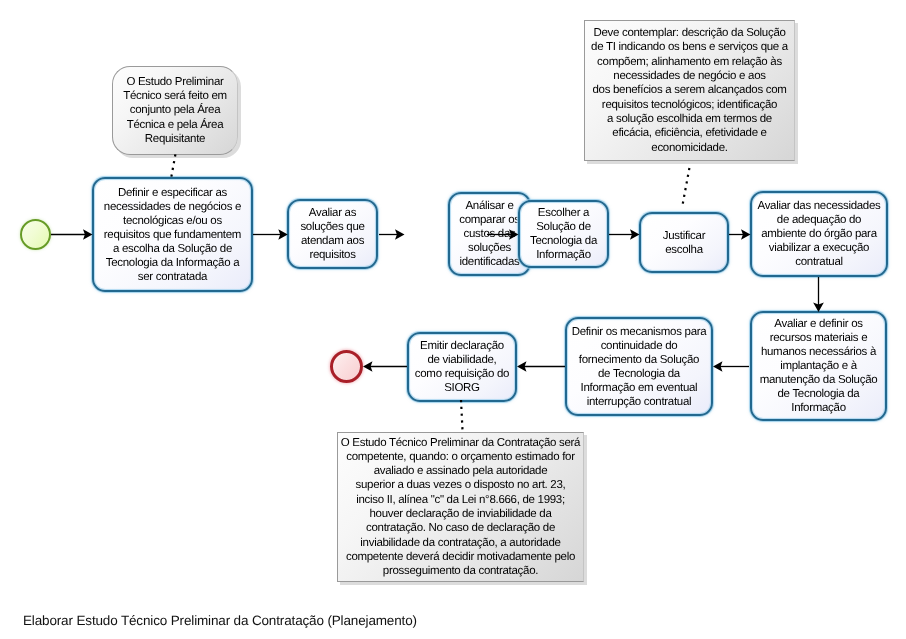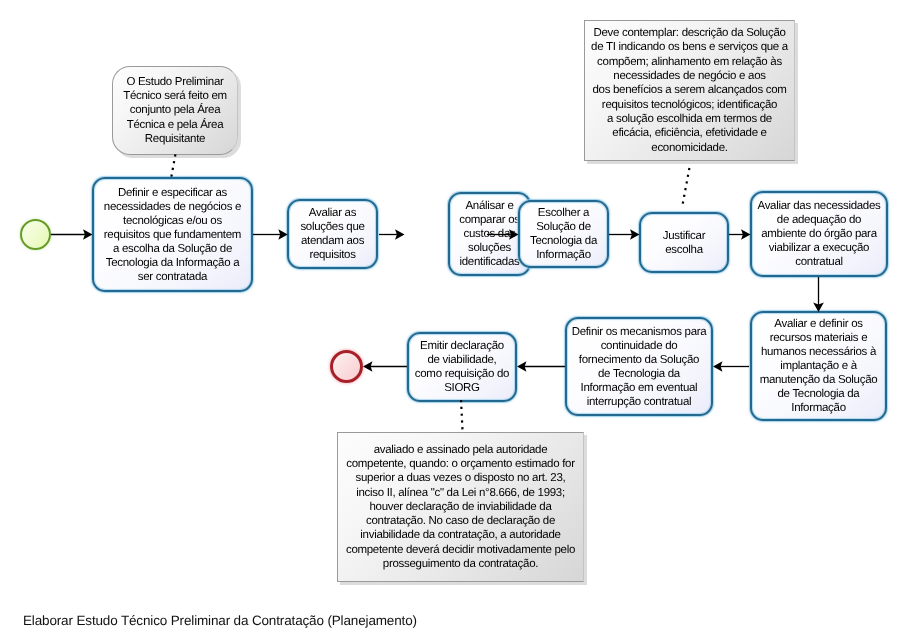--- a/index.html
+++ b/index.html
@@ -172,22 +172,23 @@
         <span class="ln">necessidades de negócio e aos</span>
         <span class="ln">dos benefícios a serem alcançados com</span>
         <span class="ln">requisitos tecnológicos; identificação</span>
         <span class="ln">a solução escolhida em termos de</span>
         <span class="ln">eficácia, eficiência, efetividade e</span>
         <span class="ln">economicidade.</span>
       </div>
     </div>
   <div class="note" style="left:337px;top:432px;width:247px;height:150px;">
       <div>
+        <span class="ln">O Estudo Técnico Preliminar da Contratação será</span>
+        <span class="ln">competente, quando: o orçamento estimado for</span>
         <span class="ln">avaliado e assinado pela autoridade</span>
-        <span class="ln">competente, quando: o orçamento estimado for</span>
         <span class="ln">superior a duas vezes o disposto no art. 23,</span>
         <span class="ln">inciso II, alínea "c" da Lei n°8.666, de 1993;</span>
         <span class="ln">houver declaração de inviabilidade da</span>
         <span class="ln">contratação. No caso de declaração de</span>
         <span class="ln">inviabilidade da contratação, a autoridade</span>
         <span class="ln">competente deverá decidir motivadamente pelo</span>
         <span class="ln">prosseguimento da contratação.</span>
       </div>
     </div>
 

